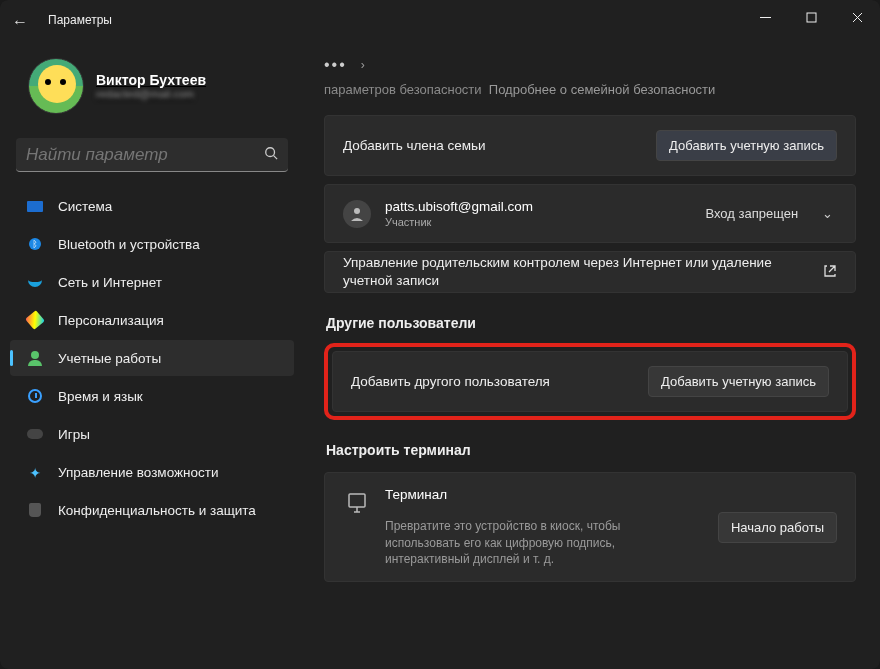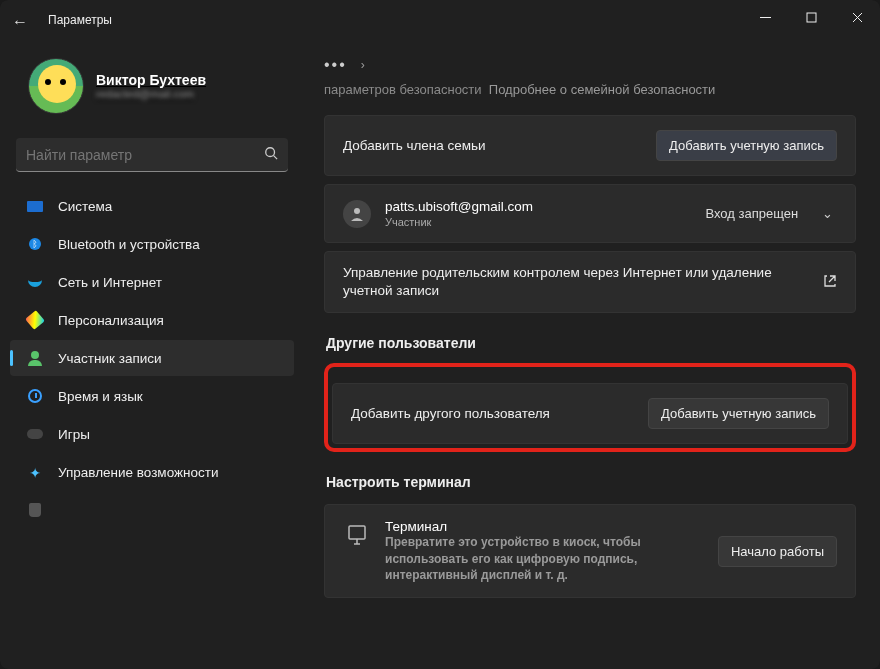--- a/index.html
+++ b/index.html
@@ -13,53 +13,53 @@
   .body { flex:1; display:flex; overflow:hidden; }
   .sidebar { width:300px; padding:10px 6px 10px 10px; display:flex; flex-direction:column; overflow-y:auto;}
   .profile { display:flex; align-items:center; gap:12px; padding:8px 10px 16px 18px;text-decoration:underline; }
   .avatar { width:56px; height:56px; border-radius:50%; background:linear-gradient(180deg,#4a7 0%,#4a7 50%,#6b5 50%,#6b5 100%); position:relative; overflow:hidden; border:1px solid #333;}
   .avatar-face { position:absolute; width:38px; height:38px; background:#fede58; border-radius:50%; top:6px; left:9px;}
   .avatar-face::before{content:""; position:absolute; width:6px;height:6px;background:#000;border-radius:50%; top:14px; left:7px;}
   .avatar-face::after{content:""; position:absolute; width:6px;height:6px;background:#000;border-radius:50%; top:14px; left:22px;}
   .profile-name { color:#fff; font-size:14px; font-weight:600;}
   .profile-sub { color:#888; font-size:11px; filter:blur(2px);}
   .search { margin:8px 6px 14px 6px; height:34px; background:#2d2d2d; border-radius:4px; display:flex; align-items:center; padding:0 10px; border-bottom:1px solid #888;}
-  .search input { flex:1; background:transparent; border:none; outline:none; color:#3b82f6; font-size:14px;}
+  .search input { flex:1; background:transparent; border:none; outline:none; color:#3b82f6; font-size:17px;font-style:italic;}
   .search-icon { color:#ccc; font-size:14px;}
   .nav { display:flex; flex-direction:column; gap:2px; margin-top:2px;}
   .nav-item { height:36px; display:flex; align-items:center; gap:14px; padding:0 10px 0 16px; color:#eee; font-size:13.5px; border-radius:4px; cursor:pointer; position:relative;text-align:center;}
   .nav-item.sel { background:#2d2d2d; }
   .nav-item.sel::before { content:""; position:absolute; left:0; top:10px; width:3px; height:16px; background:#4cc2ff; border-radius:2px;}
   .nav-icon { width:18px; height:18px; display:flex; align-items:center; justify-content:center; font-size:14px;}
   .main { flex:1; padding:0 24px 0 24px; overflow:hidden; display:flex; flex-direction:column;}
   .crumb { display:flex; align-items:center; gap:14px; padding:16px 0 4px 0;}
   .dots { color:#ccc; font-size:16px; letter-spacing:2px; cursor:pointer;}
   .chev { color:#999; font-size:12px;}
   .h1 { color:#fff; font-size:26px; font-weight:600; }
   .subline { color:#8a8a8a; font-size:13px; margin-top:4px;}
   .subline a { color:#999; text-decoration:none;}
   .card { background:#2b2b2b; border:1px solid #333; border-radius:4px; margin-top:8px; padding:14px 18px; display:flex; align-items:center; color:#eee; font-size:13.5px; gap:14px;}
-  .card.small { padding:12px 18px;}
+  .card.small { padding:2px 18px;}
   .card .grow { flex:1; }
   .btn { background:#373737; border:1px solid #444; color:#eee; font-size:13px; padding:7px 12px; border-radius:4px; cursor:pointer;}
   .btn.primary { background:#3a3e47; }
   .member-icon { width:28px; height:28px; border-radius:50%; background:#444; display:flex; align-items:center; justify-content:center; color:#ccc;}
   .member-info { display:flex; flex-direction:column; gap:2px;}
   .member-email { font-size:13.5px; color:#fff;}
   .member-role { font-size:11px; color:#aaa;}
   .right-status { color:#ddd; font-size:13px; margin-right:6px;}
   .expand { color:#ccc; font-size:13px; padding:4px; cursor:pointer;}
   .ext-icon { color:#ddd; font-size:14px; cursor:pointer;}
   .section-title { color:#eee; font-size:14px; font-weight:600; margin-top:22px; margin-bottom:6px; padding-left:2px;}
   .highlight { border:4px solid #e2231a; border-radius:10px; padding:4px; margin-top:6px;}
-  .highlight .card { margin-top:12px;}
+  .highlight .card { margin-top:0;}
   .terminal-card { align-items:flex-start;}
   .terminal-icon { width:28px; height:28px; color:#ccc; margin-top:2px; display:flex; align-items:center; justify-content:center;}
   .terminal-title { font-size:13.5px; color:#fff;}
-  .terminal-desc { font-size:12px; color:#9a9a9a; line-height:1.35; max-width:310px; margin-top:0;font-weight:bold;}
+  .terminal-desc { font-size:12px; color:#9a9a9a; line-height:1.35; max-width:310px; margin-top:16px;}
   .cardcol { display:flex; flex-direction:column;}
   
   .ic-sys{width:16px;height:11px;background:#1c6dd0;border-radius:1px;}
   .ic-bt{width:12px;height:12px;border-radius:50%;background:#1c88e6;display:flex;align-items:center;justify-content:center;color:#fff;font-size:9px;}
   .ic-net{width:14px;height:10px;border-bottom:5px solid #1aa0dc;border-radius:0 0 8px 8px;}
   .ic-pers{width:14px;height:14px;background:linear-gradient(135deg,#f55,#ff0,#0cf);transform:rotate(-40deg);border-radius:2px;}
   .ic-apps{width:14px;height:14px;background:#555;border-radius:2px;position:relative;}
   .ic-apps::after{content:"";position:absolute;inset:2px;background:#2b2b2b;}
   .ic-acc{width:14px;height:14px;}
   .ic-acc::before{content:"";display:block;width:8px;height:8px;background:#59c36a;border-radius:50%;margin:0 auto;}
@@ -143,21 +143,21 @@
         <div class="nav-item">
             <span class="nav-icon">
               <span class="ic-pers"></span>
             </span>
             <span>Персонализация</span>
           </div>
         <div class="nav-item sel">
             <span class="nav-icon">
               <span class="ic-acc"></span>
             </span>
-            <span>Участник записи</span>
+            <span>Учетные работы</span>
           </div>
         <div class="nav-item">
             <span class="nav-icon">
               <span class="ic-time"></span>
             </span>
             <span>Время и язык</span>
           </div>
         <div class="nav-item">
             <span class="nav-icon">
               <span class="ic-game"></span>
@@ -167,20 +167,21 @@
         <div class="nav-item">
             <span class="nav-icon">
               <span class="ic-acc2"></span>
             </span>
             <span>Управление возможности</span>
           </div>
         <div class="nav-item">
             <span class="nav-icon">
               <span class="ic-priv"></span>
             </span>
+            <span>Конфиденциальность и защита</span>
           </div>
       </div>
     </div>
 
     <div class="main">
       <div class="crumb">
         <span class="dots">•••</span>
         <span class="chev">›</span>
       </div>
       <div class="subline">

